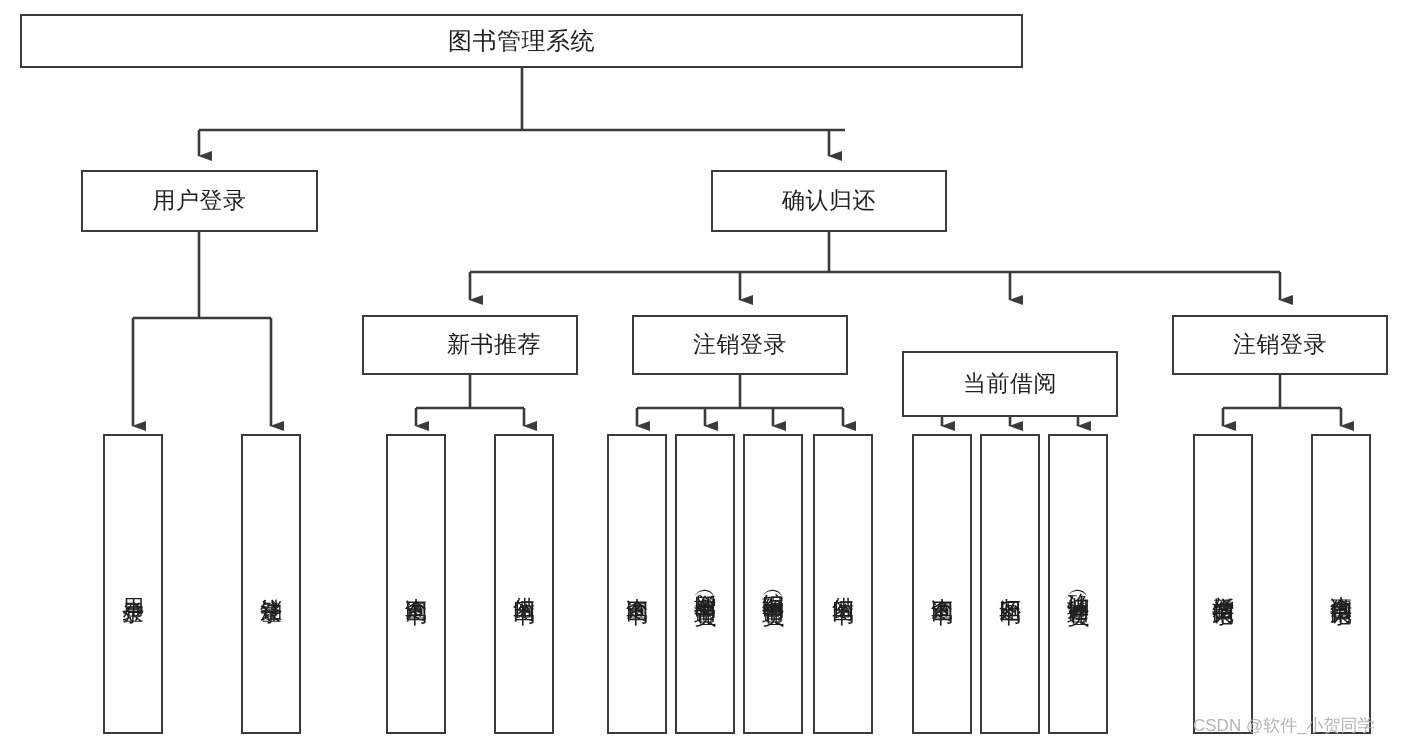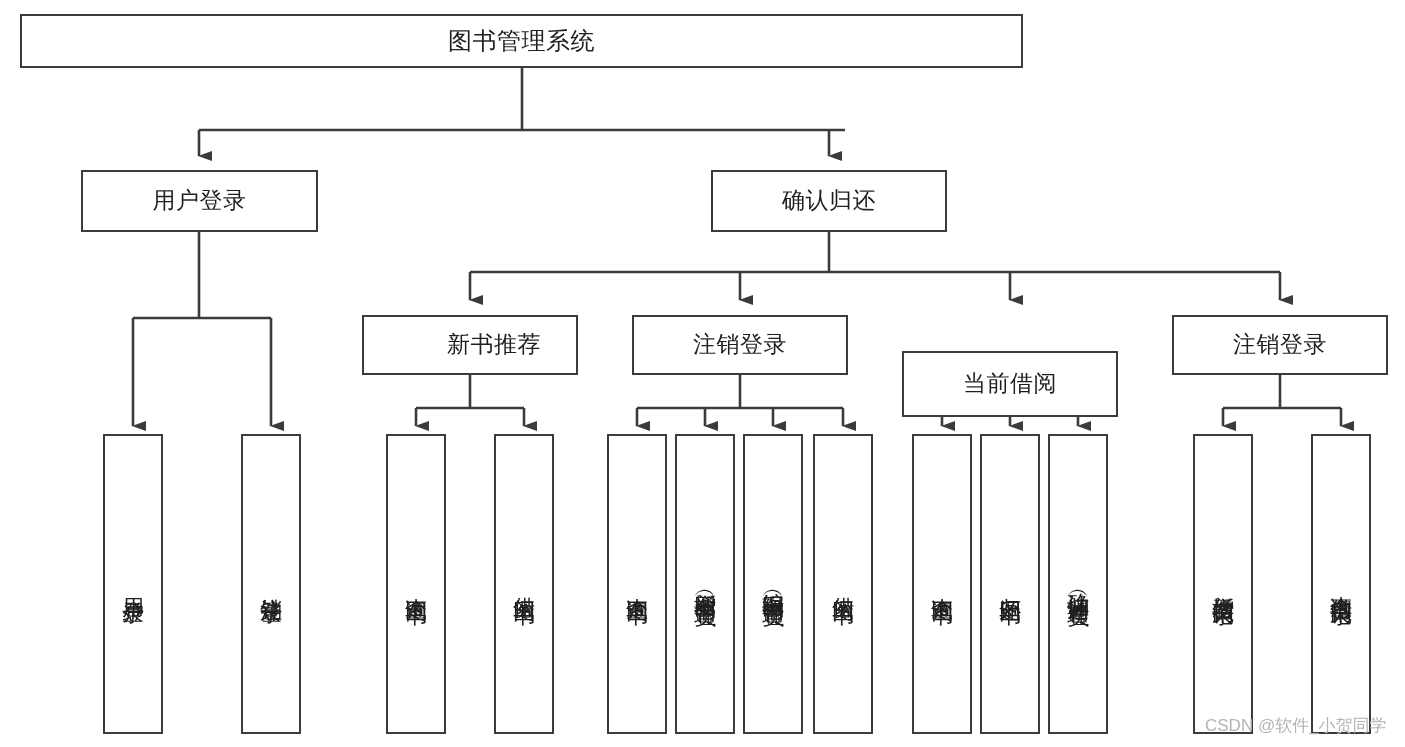--- a/index.html
+++ b/index.html
@@ -60,21 +60,20 @@
     white-space:nowrap;
   }
   #watermark{
     position:absolute;
     left:1193px;top:714px;
     font-size:17px;
     color:#b4b4b4;
     white-space:nowrap;
     z-index:5;
     font-family:"Liberation Sans","DejaVu Sans",sans-serif;
-    margin-left:12px;
   }
 </style>
 </head>
 <body>
 
 <div id="diagram-root">
 
   <svg id="wires" viewBox="0 0 1405 747" xmlns="http://www.w3.org/2000/svg">
     <defs>
       <marker id="arrow" viewBox="0 0 12 14" refX="6" refY="13" markerWidth="12" markerHeight="14" orient="auto-start-reverse" markerUnits="userSpaceOnUse">

